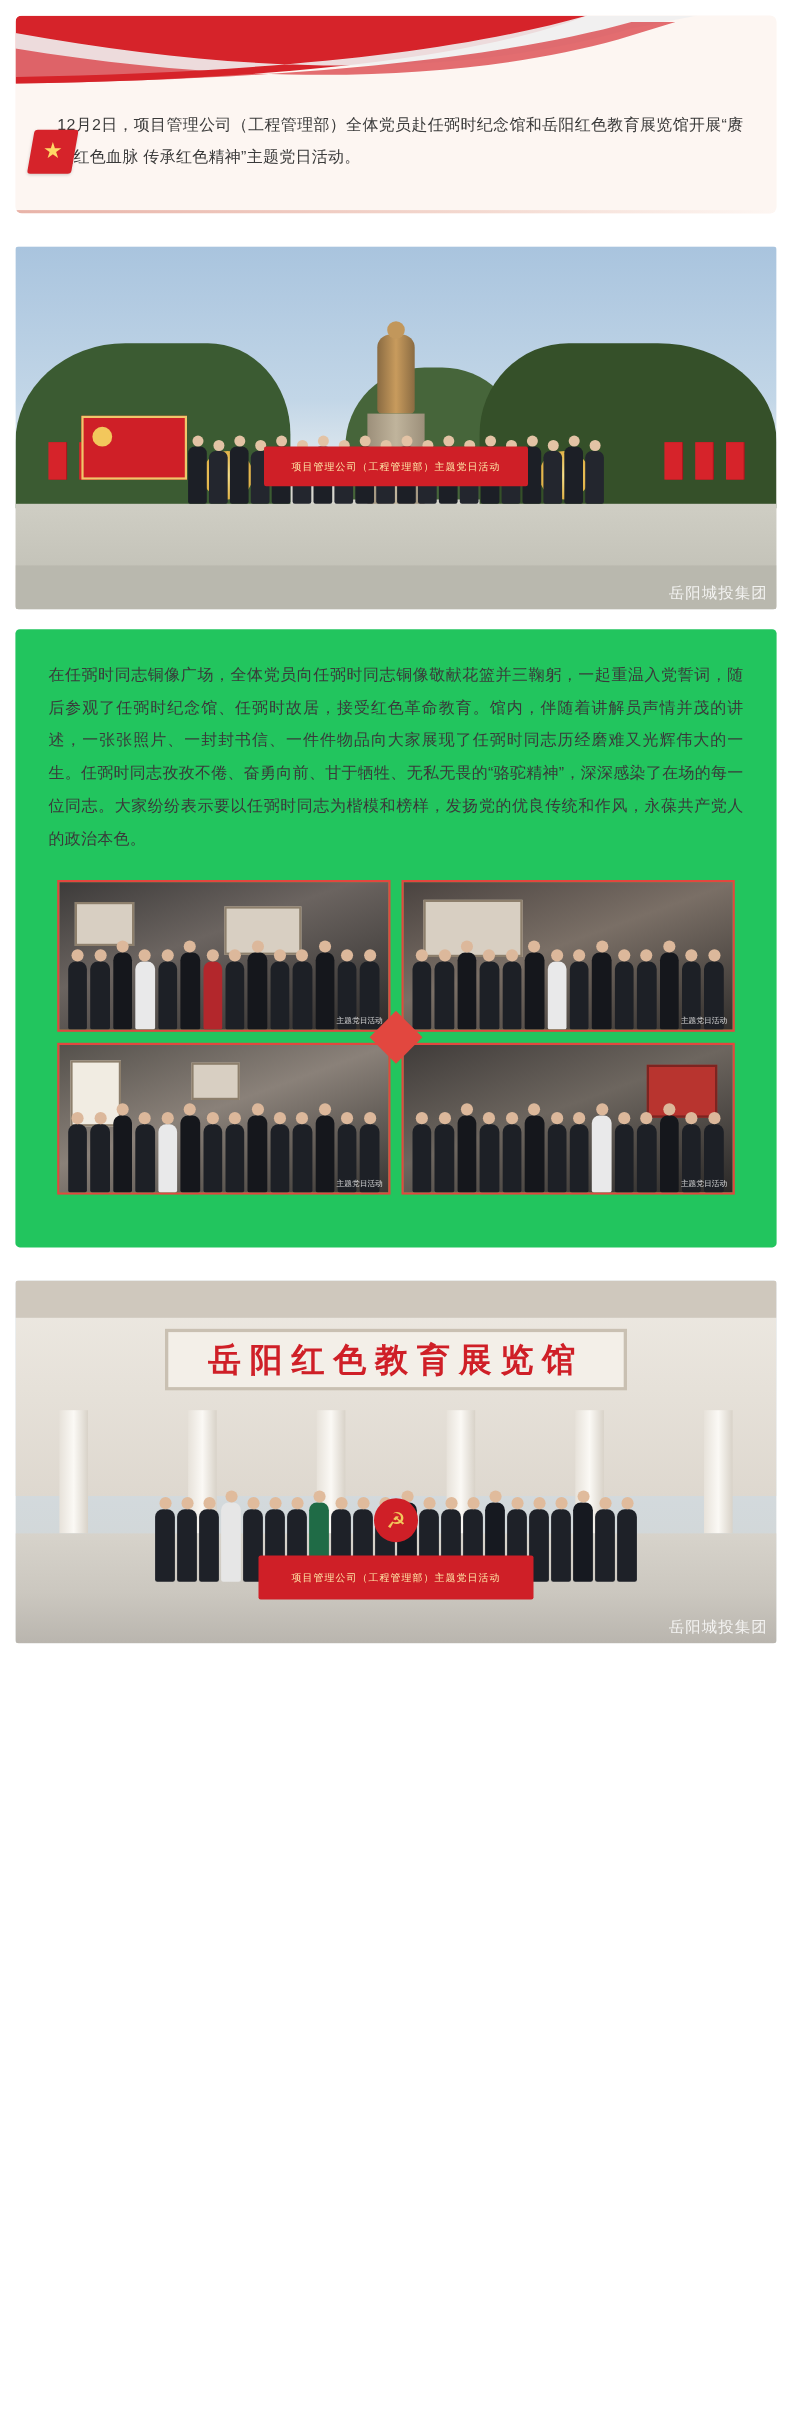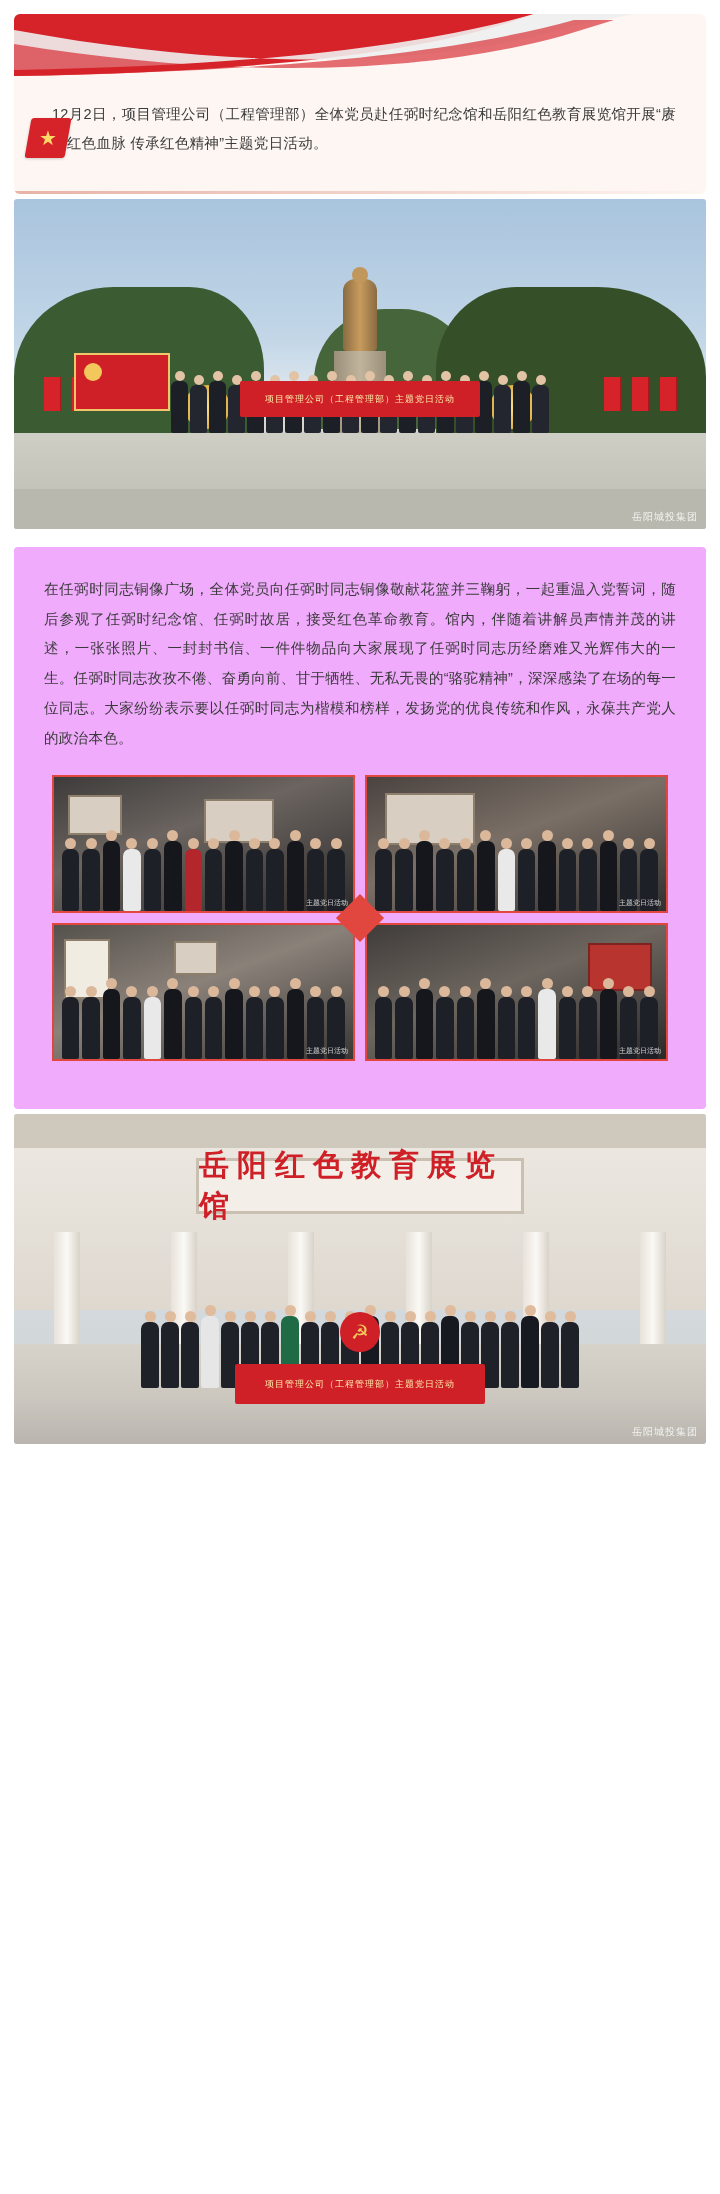--- a/index.html
+++ b/index.html
@@ -67,30 +67,30 @@
   }
   .intro-underline {
     position: absolute;
     left: 0; right: 0; bottom: 0;
     height: 3px;
     background: linear-gradient(90deg,#e8b3a8 0%, #f3d8cf 60%, #fdf6f2 100%);
   }
 
   
   .photo-wrap {
-    margin: 5px 14px 0 14px;
+    margin: 30px 14px 0 14px;
     border-radius: 3px;
     overflow: hidden;
     position: relative;
   }
   .photo-caption {
     position: absolute;
     right: 8px;
     bottom: 5px;
-    font-size: 10px;
+    font-size: 14px;
     color: rgba(255,255,255,0.82);
     letter-spacing: 1px;
   }
 
   
   .hero-photo {
     width: 692px;
     height: 330px;
     position: relative;
     background: linear-gradient(#a9c4de 0%, #c2d6e7 42%, #dfe8ee 60%, #d9d9d2 62%, #c9c7bd 100%);
@@ -185,21 +185,21 @@
   .hero-flowers-l, .hero-flowers-r {
     position:absolute; bottom:100px; width:46px;height:44px;border-radius:50%;
     background:radial-gradient(circle,#f7e08a 0%, #e5b94f 60%, #c99a32 100%);
   }
   .hero-flowers-l{ left:170px; }
   .hero-flowers-r{ right:170px; }
 
   
   .body-card {
     margin: 18px 14px 0 14px;
-    background: #f0abfc;
+    background: #22c55e;
     border-radius: 4px;
     padding: 28px 30px 26px 30px;
   }
   .para {
     font-size: 14.5px;
     line-height: 2.05;
     color: #3a3a3a;
     text-align: justify;
     letter-spacing: 0.3px;
   }
@@ -258,24 +258,24 @@
   .hall-building {
     position:absolute; left:0; right:0; top:0; height:196px;
     background: linear-gradient(#eeeae3, #ded8cf);
   }
   .hall-roof {
     position:absolute; left:0; right:0; top:0; height:34px;
     background:#cfc8bd;
   }
   .hall-sign {
     position:absolute; left:50%; transform:translateX(-50%); top:44px;
-    width: 328px; height: 56px;
+    width: 420px; height: 56px;
     background: #f3efe8;
     border: 3px solid #c9c0b2;
-    display:flex; align-items:center; justify-content:center;
+    display:flex; align-items:center; justify-content:center;text-align:center;
   }
   .hall-sign span {
     color:#cf1f27; font-size:30px; letter-spacing:8px; font-weight:bold;
     font-family: "Liberation Serif", serif;
   }
   .hall-columns {
     position:absolute; left:0; right:0; top:118px; height:112px;
     display:flex; justify-content:space-between; padding:0 40px;
   }
   .hall-columns i { display:block; width:26px; height:112px; background:linear-gradient(90deg,#e7e2da,#fbf9f5,#d8d2c8); }

